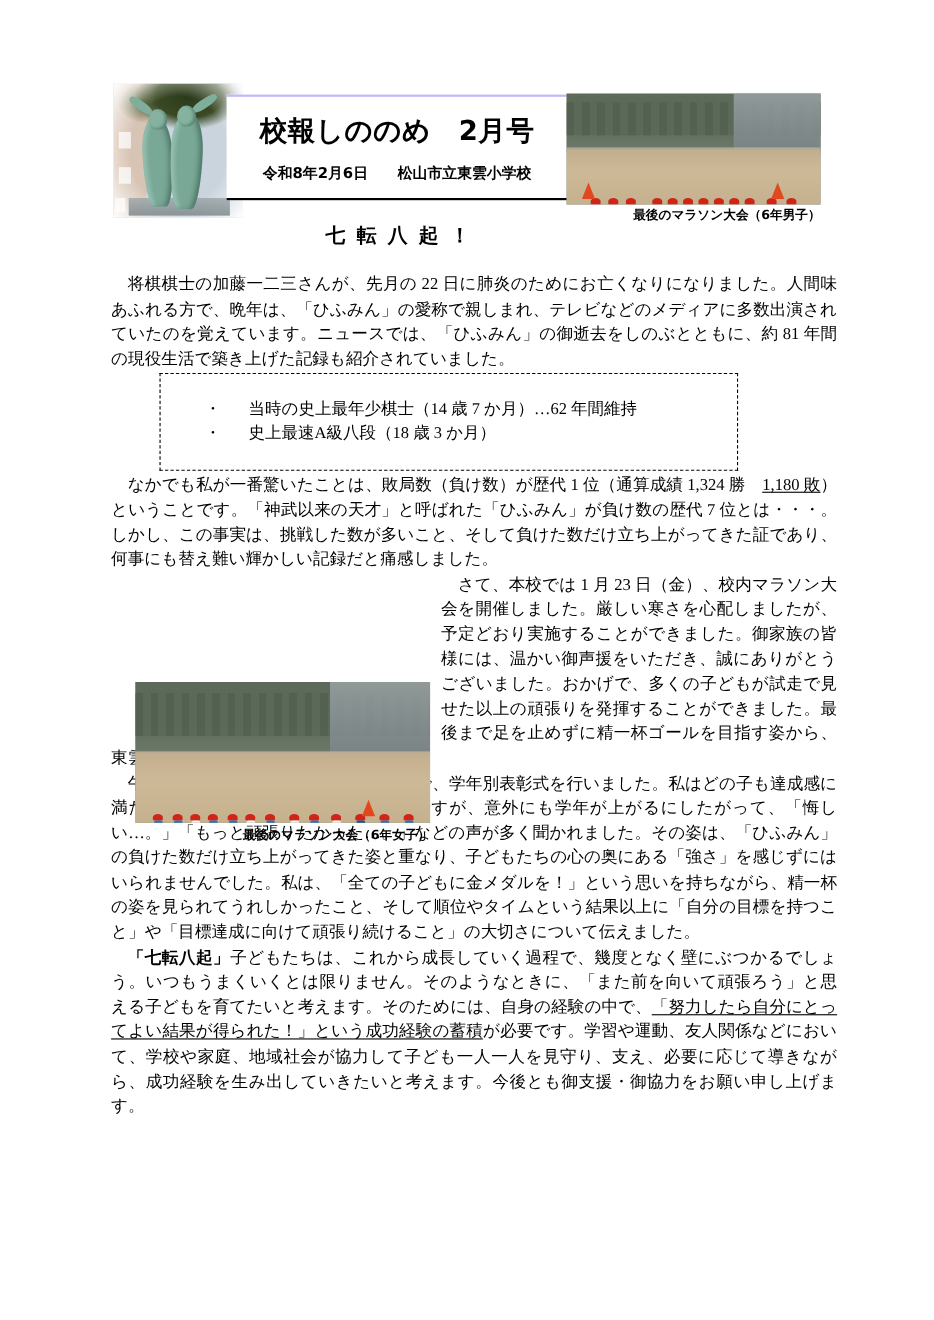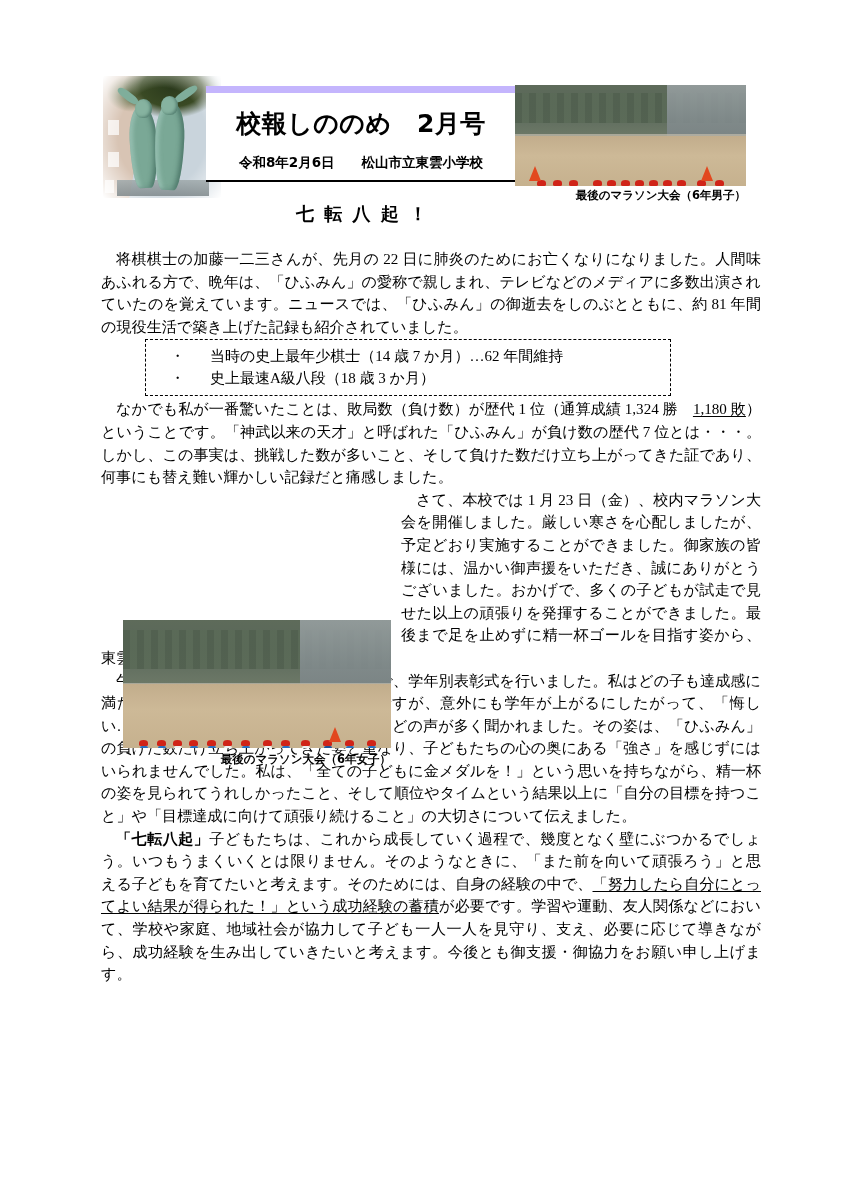--- a/index.html
+++ b/index.html
@@ -93,21 +93,21 @@
   .sw3 { left: 2px;  top: 104px; width: 9px; height: 13px; }
 
   
   .title-block {
     position: absolute;
     left: 206px;
     top: 86px;
     width: 310px;
     height: 96px;
     background: #ffffff;
-    border-top: 7px solid #c4b5fd;
+    border-top: 2px solid #c4b5fd;
     border-bottom: 2px solid #000;
     box-sizing: border-box;
   }
   .main-title {
     font-family: "DejaVu Sans", "Liberation Sans", sans-serif;
     font-weight: bold;
     font-size: 25px;
     letter-spacing: 0.5px;
     text-align: center;
     margin-top: 14px;
@@ -240,21 +240,21 @@
 
   
   .factbox {
     box-sizing: border-box;
     margin: 1px 0 2px 44px;
     width: 526px;
     border: 1.5px dashed #000;
     padding: 5px 0 6px 0;
     text-indent: 0;
   }
-  .factbox ul { margin: 0; padding: 0; list-style: none; }
+  .factbox ul { margin: 16px; padding: 0; list-style: none; }
   .factbox li {
     font-size: 15px;
     line-height: 22px;
     white-space: nowrap;
     padding-left: 24px;
   }
   .factbox .bul { display: inline-block; width: 40px; }
 
   
   .float-photo-spacer {

